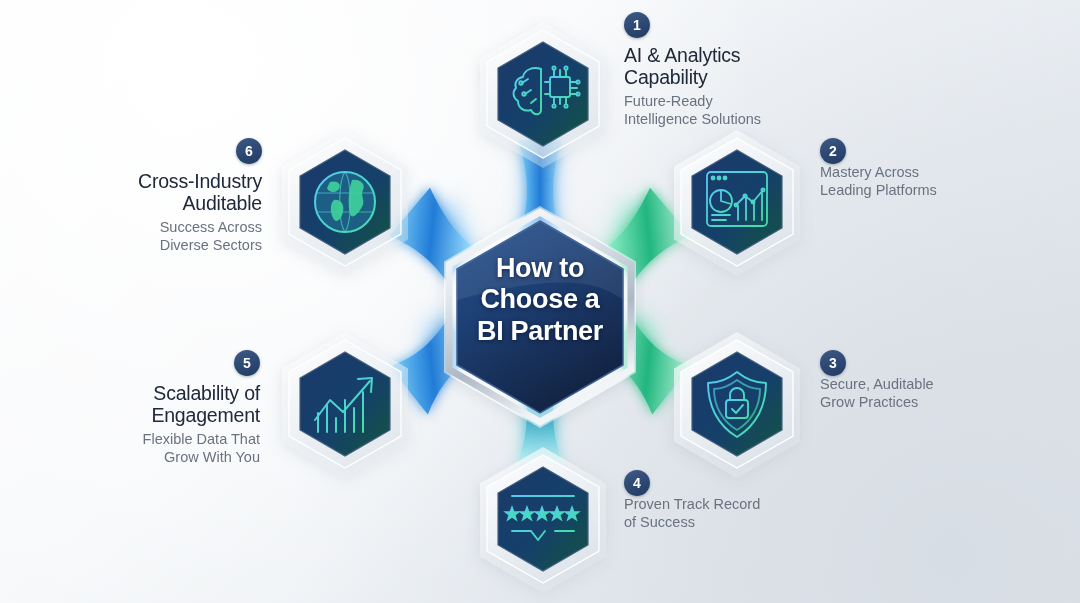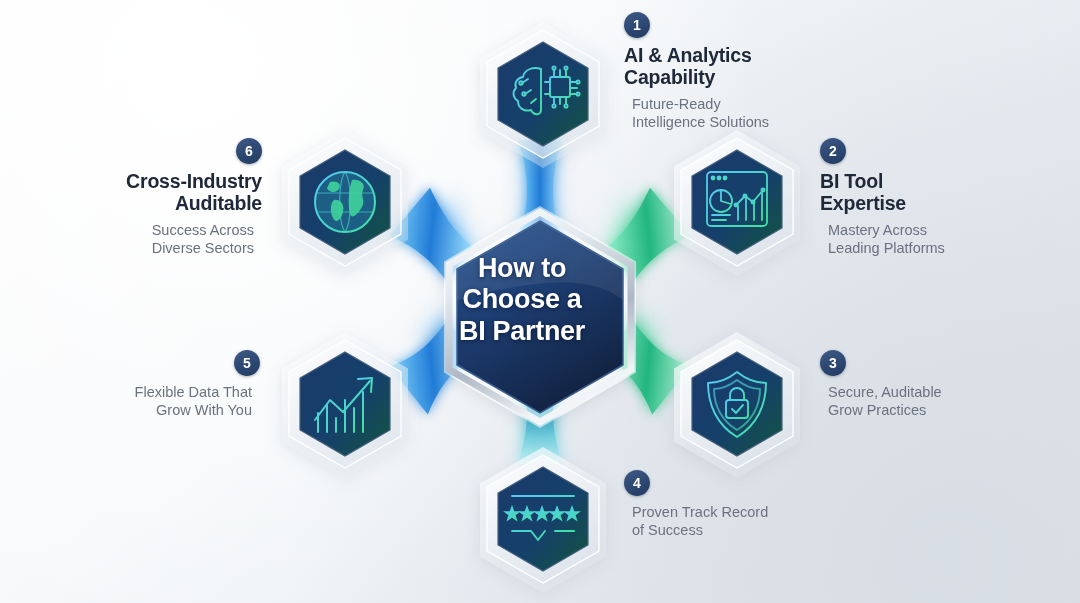--- a/index.html
+++ b/index.html
@@ -21,36 +21,36 @@
   .label{position:absolute;}
   .label .badge{
     width:26px;height:26px;border-radius:50%;
     background:linear-gradient(160deg,#3d5a85 0%,#2b4670 60%,#223b61 100%);
     color:#fff;font-size:14px;font-weight:bold;
     display:flex;align-items:center;justify-content:center;
     box-shadow:0 1px 3px rgba(30,45,70,.35);
   }
   .label h3{
     margin:7px 0 5px 0;font-size:19.5px;line-height:1.11;
-    font-weight:bold;color:#20293a;letter-spacing:-0.2px;
+    font-weight:normal;color:#20293a;letter-spacing:-0.2px;
     white-space:pre-line;
   }
   .label p{
-    margin:8px;font-size:14.5px;line-height:1.22;
+    margin:0;font-size:14.5px;line-height:1.22;
     color:#6a7280;font-weight:400;white-space:pre-line;
   }
   .label.right{text-align:left;}
   .label.right .badge{margin-left:0;}
   .label.left{text-align:right;}
   .label.left .badge{margin-left:auto;}
 
   
   #center-text{
-    position:absolute;left:459px;top:225px;width:200px;height:150px;
-    display:flex;align-items:center;
+    position:absolute;left:440px;top:225px;width:200px;height:150px;
+    display:flex;align-items:center;justify-content:center;
     pointer-events:none;
   }
   #center-text span{
     color:#ffffff;font-size:27px;line-height:1.16;font-weight:bold;
     text-align:center;white-space:pre-line;letter-spacing:-0.3px;
     text-shadow:0 1px 4px rgba(0,10,35,.55);
   }
 </style>
 </head>
 <body>
@@ -259,40 +259,40 @@
   <div class="label right" style="left:624px;top:12px;width:200px;">
     <div class="badge">1</div>
     <h3>AI &amp; Analytics
 Capability</h3>
     <p>Future-Ready
 Intelligence Solutions</p>
   </div>
 
   <div class="label right" style="left:820px;top:138px;width:200px;">
     <div class="badge">2</div>
-    <h3>BI Tool
-Expertise</h3>
     <p>Mastery Across
 Leading Platforms</p>
   </div>
 
   <div class="label right" style="left:820px;top:350px;width:210px;">
     <div class="badge">3</div>
     <p>Secure, Auditable
 Grow Practices</p>
   </div>
 
   <div class="label right" style="left:624px;top:470px;width:210px;">
     <div class="badge">4</div>
     <p>Proven Track Record
 of Success</p>
   </div>
 
   <div class="label left" style="left:60px;top:350px;width:200px;">
     <div class="badge">5</div>
+    <h3>Scalability of
+Engagement</h3>
     <p>Flexible Data That
 Grow With You</p>
   </div>
 
   <div class="label left" style="left:60px;top:138px;width:202px;">
     <div class="badge">6</div>
     <h3>Cross-Industry
 Auditable</h3>
     <p>Success Across
 Diverse Sectors</p>

